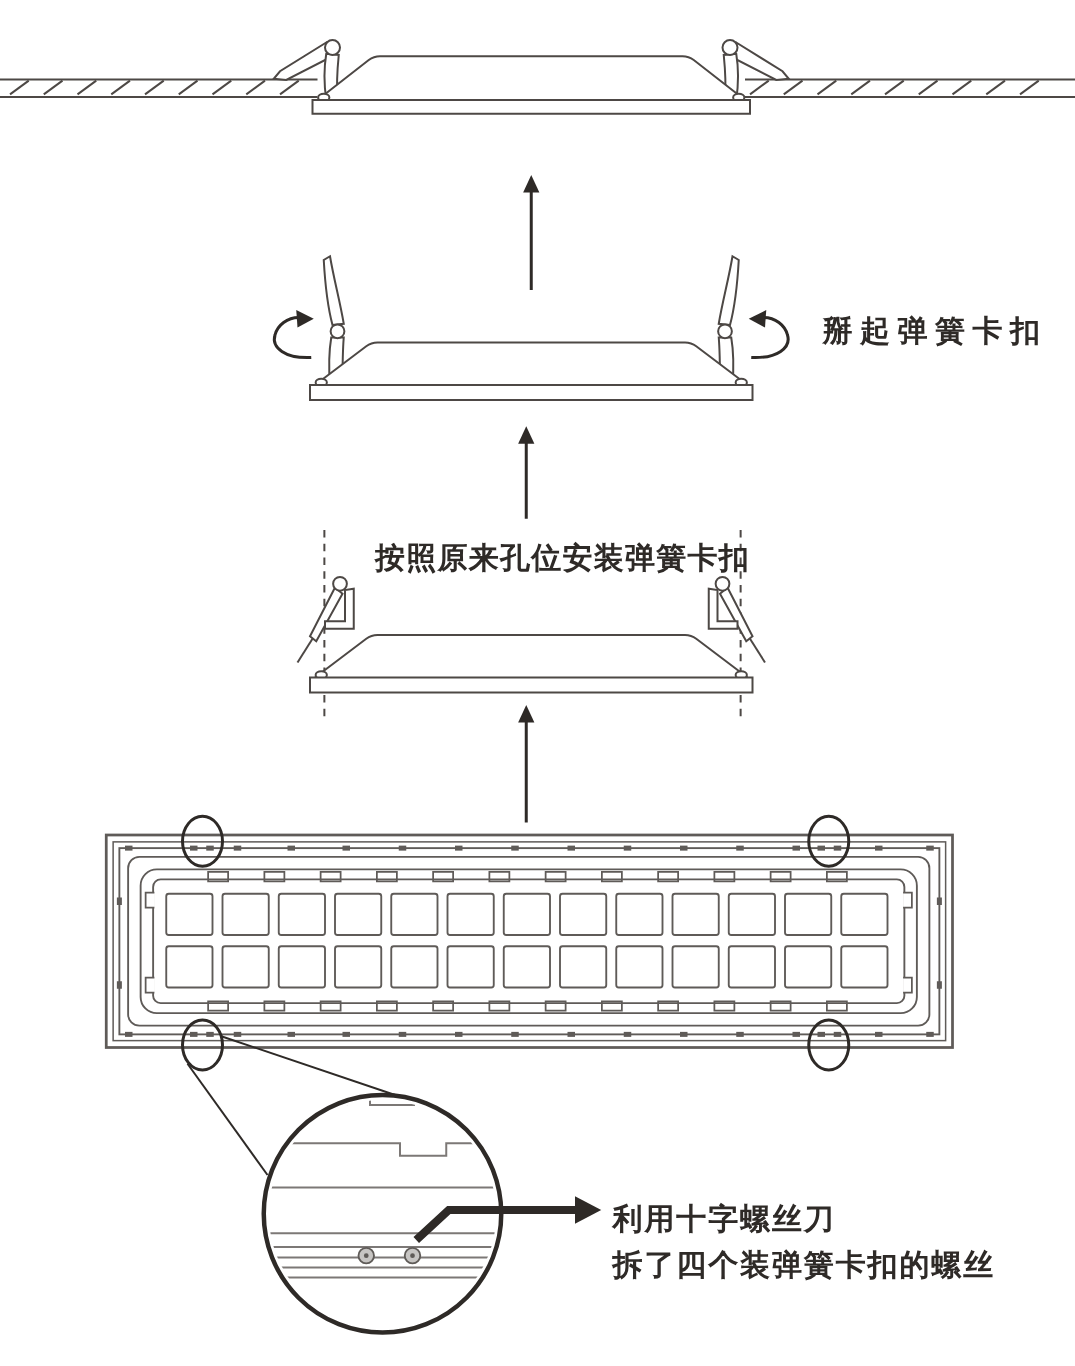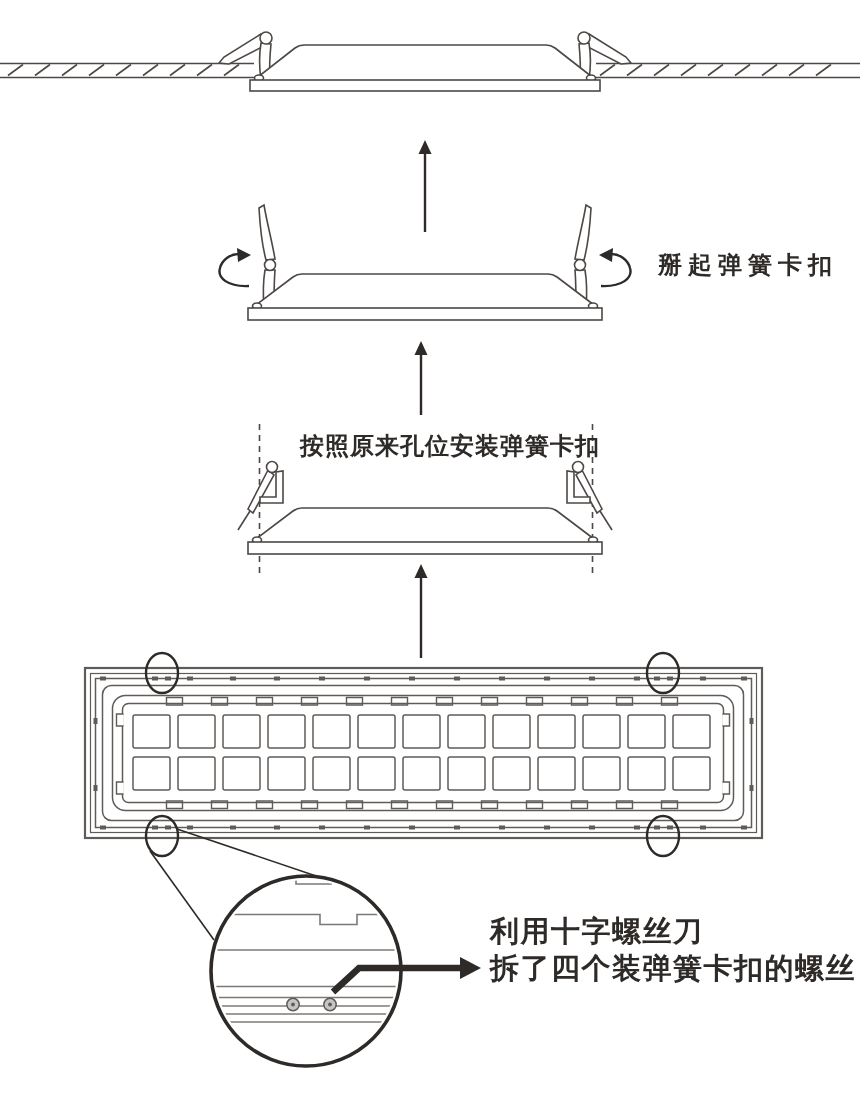--- a/index.html
+++ b/index.html
@@ -8,21 +8,21 @@
     font-family:"DejaVu Sans","Liberation Sans",sans-serif;
   }
   .canvas svg{position:absolute;left:0;top:0;}
   .lbl{
     position:absolute;color:#2e2a27;font-weight:bold;white-space:pre-line;
     line-height:1.32;
   }
   .lbl-push{left:442px;top:171px;font-size:23px;letter-spacing:1px;line-height:31px;}
   .lbl-clip{left:658px;top:250px;font-size:24px;letter-spacing:6px;text-align:right;}
   .lbl-install{left:272px;top:431px;font-size:24px;letter-spacing:1px;margin-left:28px;}
-  .lbl-screw{left:490px;top:913px;font-size:29px;letter-spacing:1.5px;line-height:37px;}
+  .lbl-screw{left:490px;top:957px;font-size:24px;letter-spacing:1.5px;line-height:37px;}
 </style>
 </head>
 <body>
 
 <div class="canvas">
 
 <svg width="860" height="1093" viewBox="0 0 860 1093">
   <defs>
     <clipPath id="detailClip">
           <circle cx="306" cy="971" r="91"></circle>

